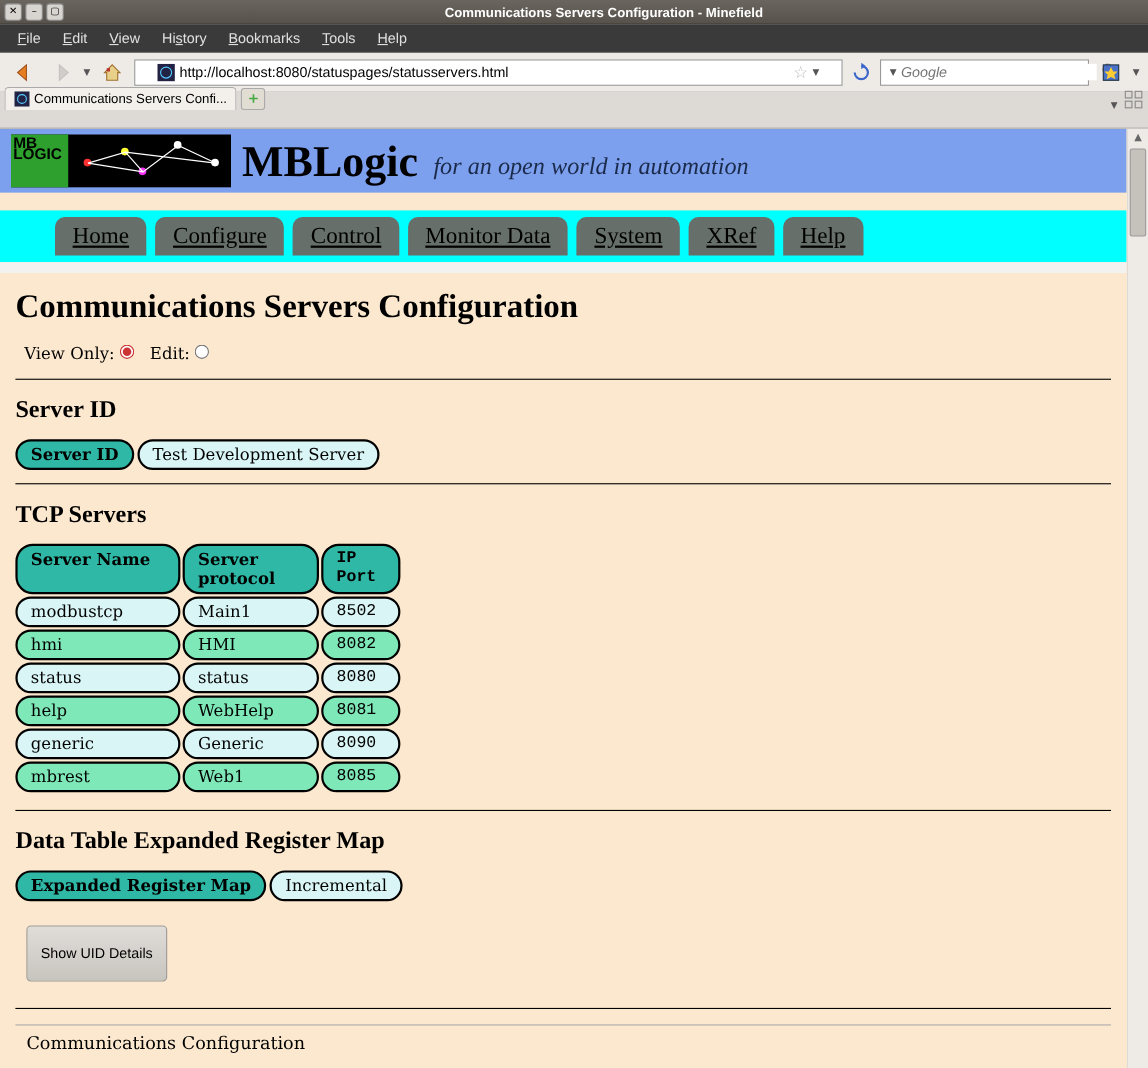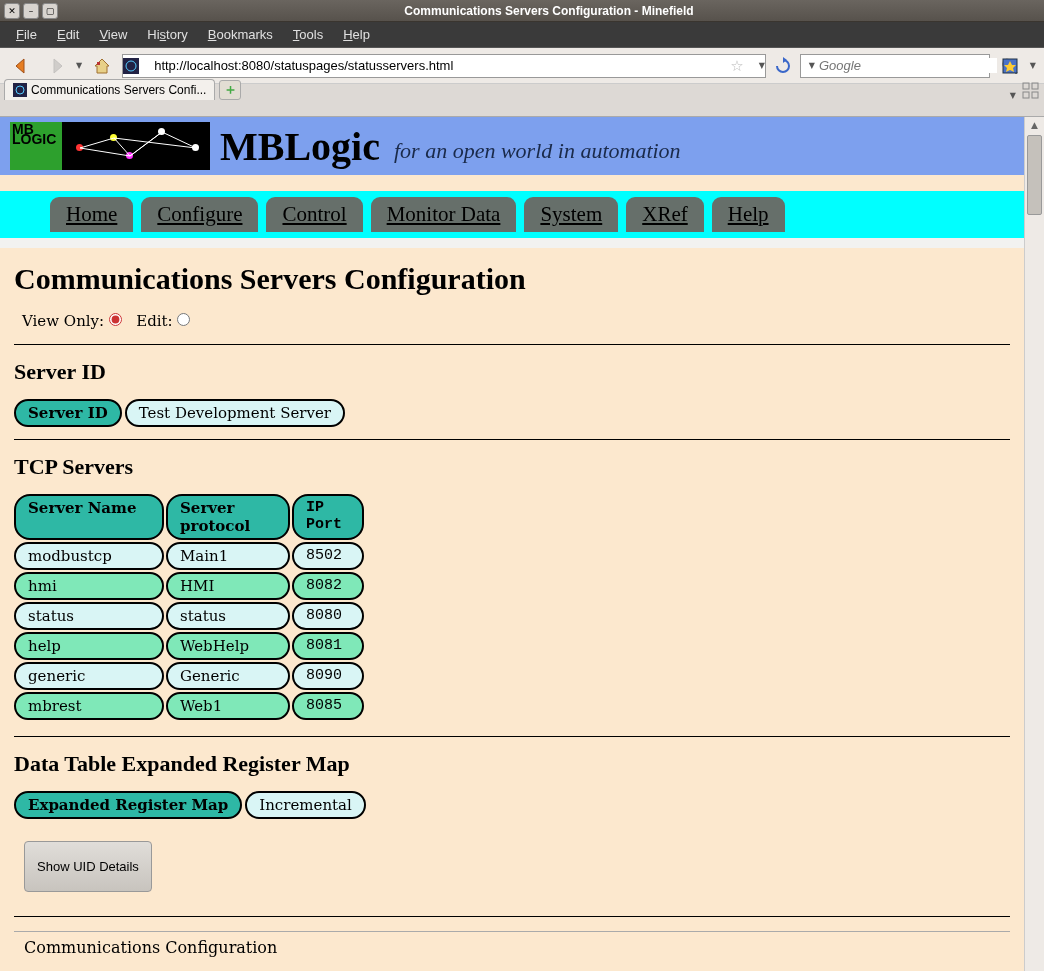--- a/index.html
+++ b/index.html
@@ -69,22 +69,22 @@
   border-radius: 3px;
 }
 .tb-btn svg { width: 20px; height: 20px; }
 .url-container {
   flex: 1;
   display: flex;
   align-items: center;
   background: #fff;
   border: 1px solid #999;
   height: 24px;
-  padding: 0 0;
-  gap: 15px;
+  padding: 0 20px;
+  gap: 4px;
 }
 .url-favicon { width: 16px; height: 16px; }
 .url-bar {
   flex: 1;
   border: none;
   font-family: sans-serif;
   font-size: 13px;
   outline: none;
 }
 .search-box {

